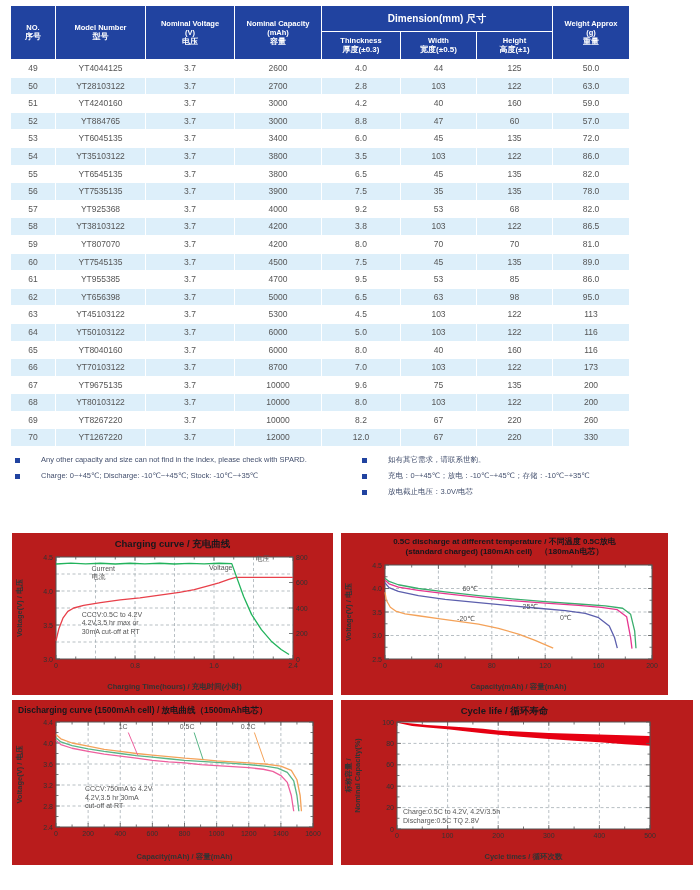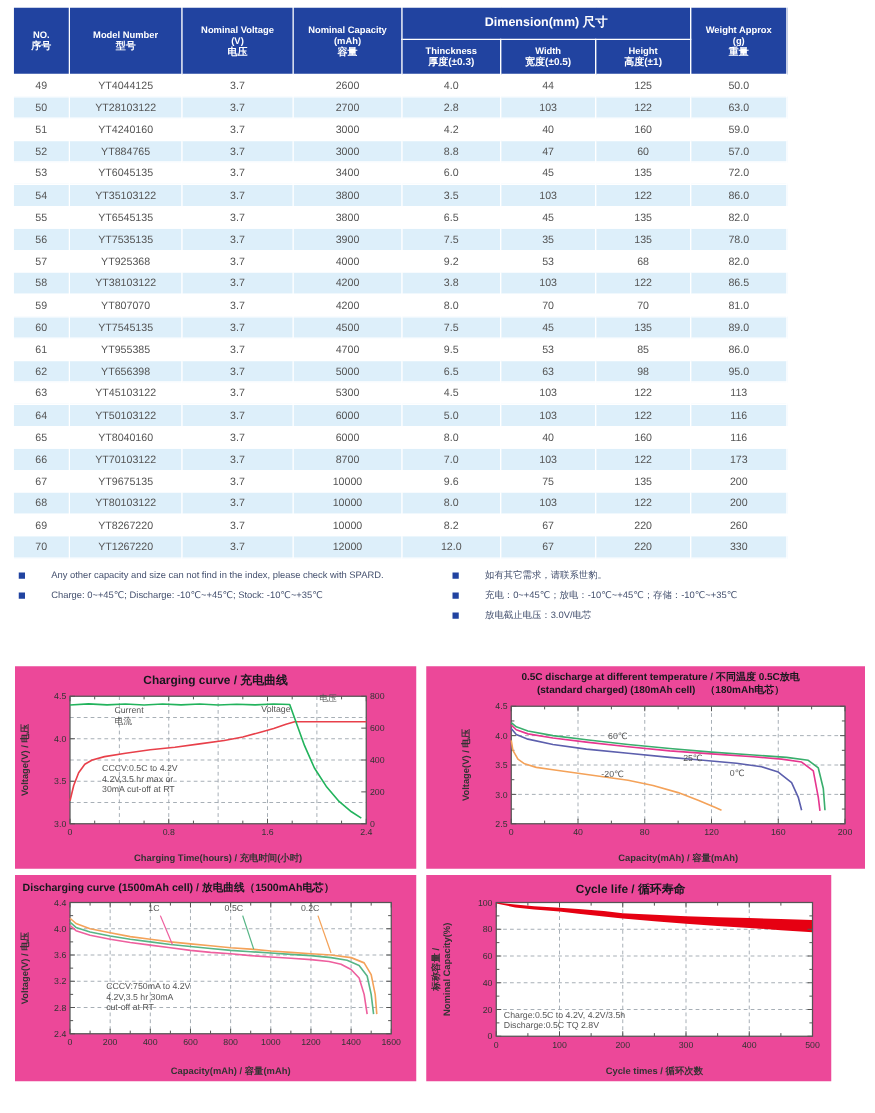--- a/index.html
+++ b/index.html
@@ -16,21 +16,21 @@
   .spec-table th .dim{display:block;font-size:10px;line-height:11px;}
   .spec-table td{font-size:8.5px;color:#555;text-align:center;height:16.6px;line-height:16.6px;
                  padding:0;border:1px solid #fff;background:#fff;white-space:nowrap;}
   .spec-table tr.alt td{background:#ddeffa;}
   
   .notes-col{position:absolute;top:456px;}
   .note-item{display:flex;align-items:flex-start;margin-bottom:7.5px;}
   .bullet{width:5px;height:5px;background:#2143a0;margin:1.5px 6px 0 0;flex:0 0 auto;}
   .ntext{font-size:7.5px;line-height:8.5px;color:#44506e;margin-left:15px;}
   
-  .panel{position:absolute;background:#ec4899;}
+  .panel{position:absolute;background:#b91c1c;}
   .panel svg{display:block;}
   .plotbg{fill:#ffffff;}
   .frame{fill:none;stroke:#555;stroke-width:1;}
   .grid{stroke:#9aa3ab;stroke-width:0.7;stroke-dasharray:3,2.5;}
   .tk{stroke:#555;stroke-width:0.8;}
   .ct{font-weight:bold;fill:#16181d;}
   .tl{font-size:7px;fill:#333;}
   .axl{font-size:7.5px;font-weight:bold;fill:#333;}
   .al{font-size:7px;fill:#555;}
 </style>
@@ -404,21 +404,21 @@
         <polyline points="44,31.012500000000003 58.8125,30.120000000000005 73.625,30.885000000000005 88.4375,30.247500000000002 103.25,31.012500000000003 118.0625,30.247500000000002 132.875,30.885000000000005 147.6875,30.247500000000002 162.5,31.012500000000003 177.31250000000003,30.375 192.125,30.885000000000005 206.9375,30.247500000000002 219.775,30.629999999999995 224.7125,44.39999999999999 231.625,63.525 239.525,81.375 249.4,96.675 259.27500000000003,108.15 269.15,116.4375 277.04999999999995,121.5375" fill="none" stroke="#22b35c" stroke-width="1.3" stroke-linejoin="round"></polyline>
         <text x="79.55" y="37.60000000000001" class="al" text-anchor="start"><tspan x="79.55" dy="0">Current</tspan><tspan x="79.55" dy="8.5">电流</tspan></text>
         <text x="197.0625" y="36.92000000000003" class="al" text-anchor="start"><tspan x="197.0625" dy="0">Voltage</tspan></text>
         <text x="243.475" y="28.07999999999997" class="al" text-anchor="start"><tspan x="243.475" dy="0">电压</tspan></text>
         <text x="69.675" y="83.84" class="al" text-anchor="start"><tspan x="69.675" dy="0">CCCV:0.5C to 4.2V</tspan><tspan x="69.675" dy="8.5">4.2V,3.5 hr max or</tspan><tspan x="69.675" dy="8.5">30mA cut-off at RT</tspan></text>
         <text x="160.5" y="14" class="ct" text-anchor="middle" font-size="9.5">Charging curve / 充电曲线</text>
         <text x="162.5" y="156" class="axl" text-anchor="middle">Charging Time(hours) / 充电时间(小时)</text>
         <text class="axl" text-anchor="middle" transform="translate(10,75) rotate(-90)">Voltage(V) / 电压</text>
       </svg>
   </div>
-  <div class="panel" style="left:341px;top:533px;width:327px;height:162px;padding-left:24px;">
+  <div class="panel" style="left:341px;top:533px;width:327px;height:162px;">
     <svg width="327" height="162">
         <rect x="44" y="32" width="267" height="94" class="plotbg"></rect>
         <line x1="97.4" y1="32" x2="97.4" y2="126" class="grid"></line>
         <line x1="150.8" y1="32" x2="150.8" y2="126" class="grid"></line>
         <line x1="204.2" y1="32" x2="204.2" y2="126" class="grid"></line>
         <line x1="257.6" y1="32" x2="257.6" y2="126" class="grid"></line>
         <line x1="44" y1="102.5" x2="311" y2="102.5" class="grid"></line>
         <line x1="44" y1="79" x2="311" y2="79" class="grid"></line>
         <line x1="44" y1="55.5" x2="311" y2="55.5" class="grid"></line>
         <rect x="44" y="32" width="267" height="94" class="frame"></rect>
@@ -581,21 +581,21 @@
         <line x1="242.371875" y1="32.500000000000014" x2="252.8125" y2="62.42500000000001" stroke="#f4a259" stroke-width="1"></line>
         <text x="106.64375" y="28.825000000000045" class="al" text-anchor="start"><tspan x="106.64375" dy="0">1C</tspan></text>
         <text x="167.68125" y="28.825000000000045" class="al" text-anchor="start"><tspan x="167.68125" dy="0">0.5C</tspan></text>
         <text x="228.71875" y="28.825000000000045" class="al" text-anchor="start"><tspan x="228.71875" dy="0">0.2C</tspan></text>
         <text x="72.9125" y="91.3" class="al" text-anchor="start"><tspan x="72.9125" dy="0">CCCV:750mA to 4.2V</tspan><tspan x="72.9125" dy="8.5">4.2V,3.5 hr 30mA</tspan><tspan x="72.9125" dy="8.5">cut-off at RT</tspan></text>
         <text x="6" y="13" class="ct" text-anchor="start" font-size="8.5">Discharging curve (1500mAh cell) / 放电曲线（1500mAh电芯）</text>
         <text x="172.5" y="159" class="axl" text-anchor="middle">Capacity(mAh) / 容量(mAh)</text>
         <text class="axl" text-anchor="middle" transform="translate(10,74.5) rotate(-90)">Voltage(V) / 电压</text>
       </svg>
   </div>
-  <div class="panel" style="left:341px;top:700px;width:324px;height:165px;">
+  <div class="panel" style="left:341px;top:700px;width:352px;height:165px;">
     <svg width="327" height="165">
         <rect x="56" y="22" width="253" height="107" class="plotbg"></rect>
         <line x1="106.6" y1="22" x2="106.6" y2="129" class="grid"></line>
         <line x1="157.2" y1="22" x2="157.2" y2="129" class="grid"></line>
         <line x1="207.79999999999998" y1="22" x2="207.79999999999998" y2="129" class="grid"></line>
         <line x1="258.4" y1="22" x2="258.4" y2="129" class="grid"></line>
         <line x1="56" y1="107.6" x2="309" y2="107.6" class="grid"></line>
         <line x1="56" y1="86.19999999999999" x2="309" y2="86.19999999999999" class="grid"></line>
         <line x1="56" y1="64.8" x2="309" y2="64.8" class="grid"></line>
         <line x1="56" y1="43.39999999999999" x2="309" y2="43.39999999999999" class="grid"></line>

